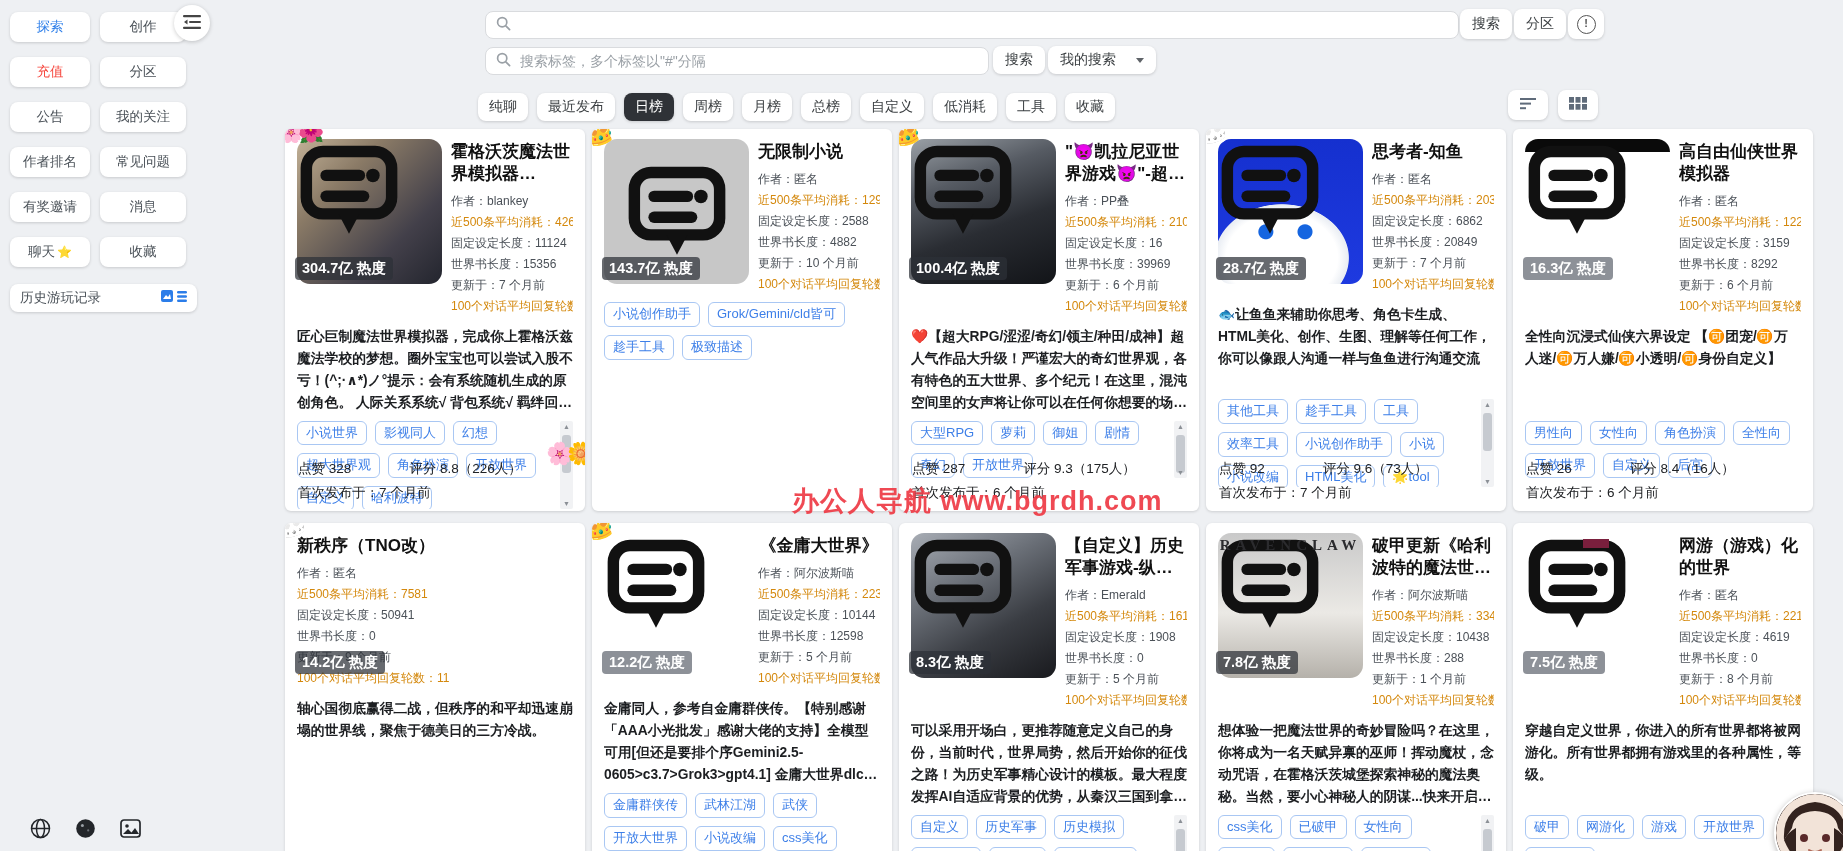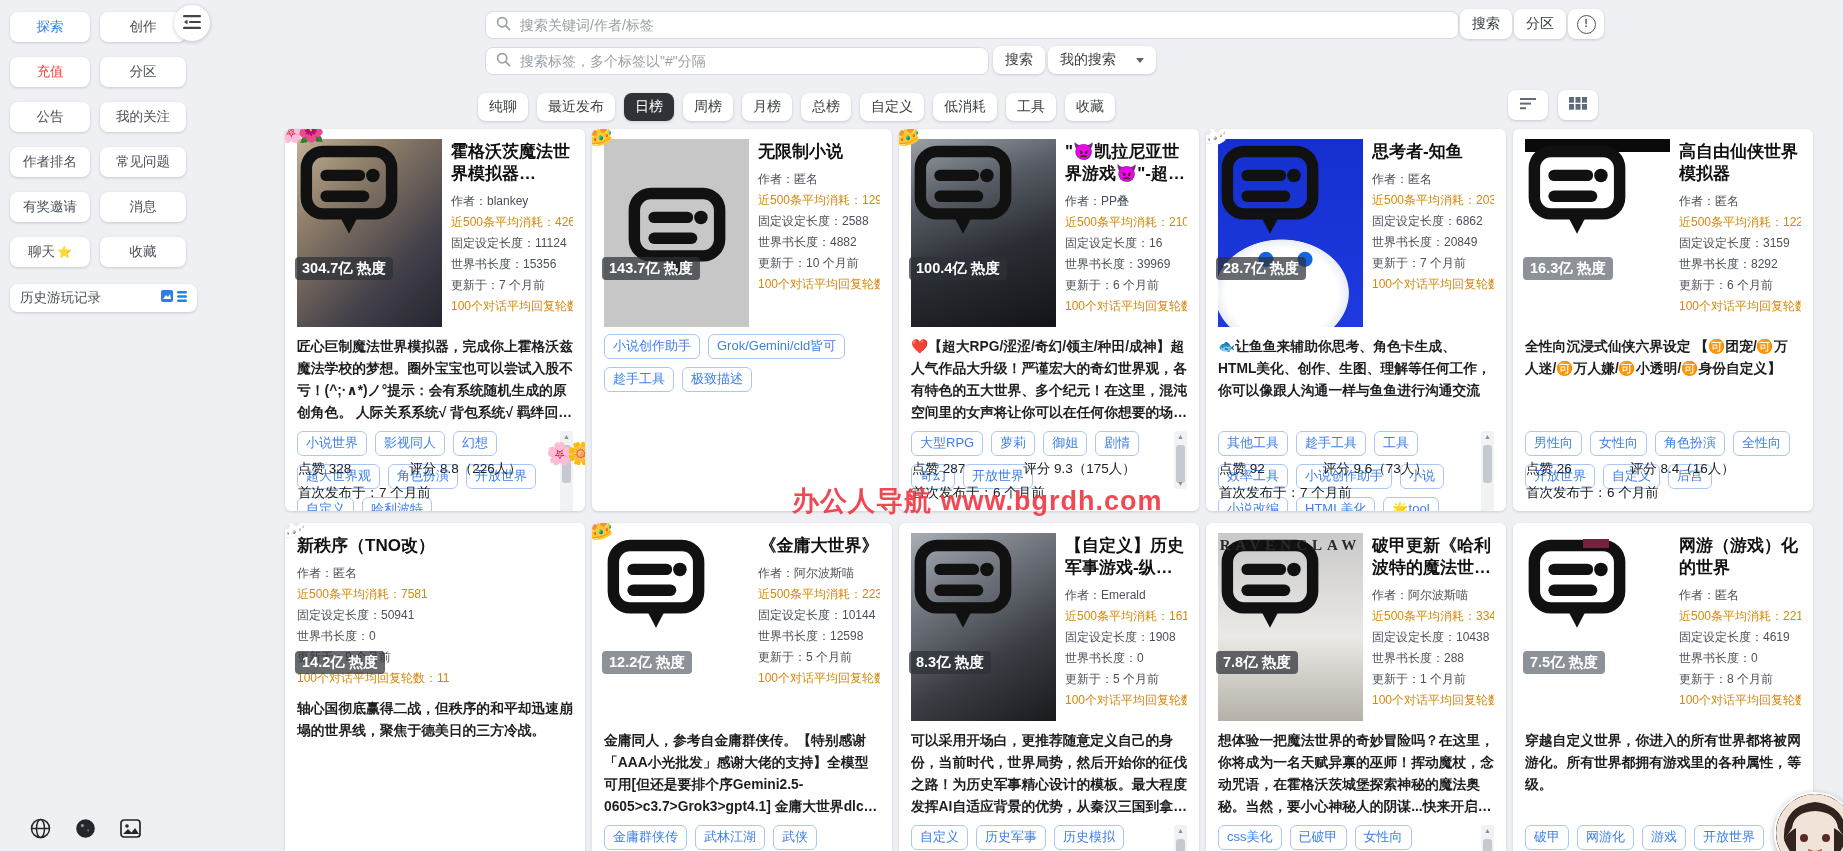--- a/index.html
+++ b/index.html
@@ -46,21 +46,21 @@
   .view-btns{position:absolute;left:1508px;top:90px;display:flex;gap:10px}
   .vbtn{width:40px;height:30px;background:#fff;border:none;border-radius:8px;box-shadow:0 1px 3px rgba(0,0,0,.16);
        display:flex;align-items:center;justify-content:center}
   
   .cards{position:absolute;left:285px;top:129px;display:grid;grid-template-columns:repeat(5,300px);
          column-gap:7px;row-gap:12px}
   .card{position:relative;background:#fff;border-radius:6px;box-shadow:0 1px 3px rgba(0,0,0,.14);
         height:382px;padding:10px 12px;box-sizing:border-box;overflow:hidden}
   .card.row2{height:420px}
   .card-top{display:flex;gap:9px}
-  .card-image{position:relative;flex:none;width:145px;height:188px;border-radius:0;overflow:hidden}
+  .card-image{position:relative;flex:none;width:145px;height:145px;border-radius:13px;overflow:hidden}
   .card-info{flex:1;min-width:0}
   .card-title{font-size:17px;font-weight:700;color:#111;line-height:1.28;margin:2px 0 6px;
         display:-webkit-box;-webkit-line-clamp:2;-webkit-box-orient:vertical;overflow:hidden}
   .center-title .card-title{text-align:center}
   .stat{font-size:12px;color:#4b5158;line-height:1.75;white-space:nowrap;overflow:hidden}
   .stat.orange{color:#d4880c}
   .heat-badge{position:absolute;left:10px;top:128px;z-index:3;background:rgba(45,49,56,.72);color:#fff;
         font-size:14.5px;font-weight:700;padding:2px 7px;border-radius:4px;white-space:nowrap}
   .noimg .heat-badge{background:rgba(125,130,138,.88)}
   .card-desc{margin-top:9px;font-size:13.8px;font-weight:700;color:#1c1e21;line-height:22px;min-height:88px;
@@ -156,21 +156,20 @@
   </span>
 </button>
 
 <div class="search1">
   <span class="mag">
     <svg width="15" height="15" viewBox="0 0 15 15">
         <circle cx="6.2" cy="6.2" r="4.6" fill="none" stroke="#9aa0a6" stroke-width="1.7"></circle>
         <line x1="9.8" y1="9.8" x2="13.6" y2="13.6" stroke="#9aa0a6" stroke-width="1.7" stroke-linecap="round"></line>
       </svg>
   </span>
-  <input class="search-input" placeholder="搜索关键词/作者/标签" style="">
 </div>
 <div class="search2">
   <span class="mag">
     <svg width="15" height="15" viewBox="0 0 15 15">
         <circle cx="6.2" cy="6.2" r="4.6" fill="none" stroke="#9aa0a6" stroke-width="1.7"></circle>
         <line x1="9.8" y1="9.8" x2="13.6" y2="13.6" stroke="#9aa0a6" stroke-width="1.7" stroke-linecap="round"></line>
       </svg>
   </span>
   <input class="search-input" placeholder="搜索标签，多个标签以&quot;#&quot;分隔" style="">
 </div>

